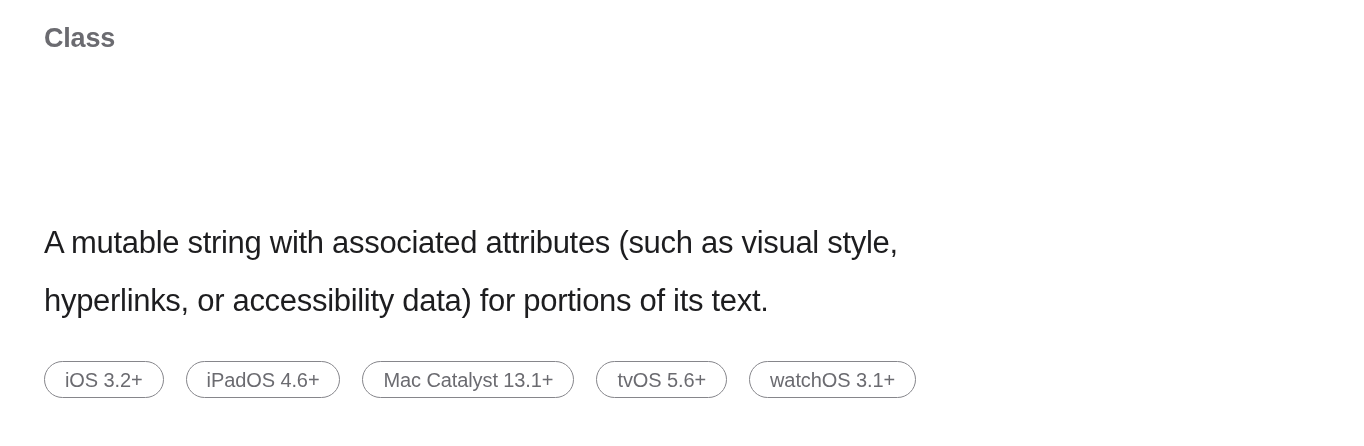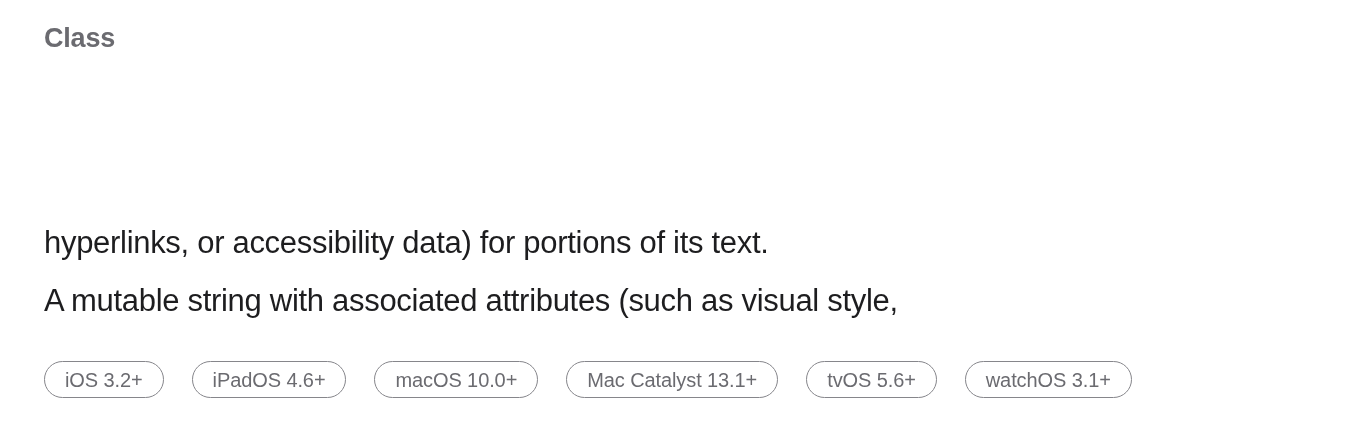--- a/index.html
+++ b/index.html
@@ -63,21 +63,21 @@
     white-space: nowrap;
   }
 
   .platforms {
     position: absolute;
     left: 44px;
     top: 361px;
     display: flex;
     flex-direction: row;
     align-items: center;
-    gap: 28px;
+    gap: 22px;
   }
 
   .platform-badge {
     display: inline-flex;
     align-items: center;
     justify-content: center;
     height: 37px;
     padding: 0 20px;
     box-sizing: border-box;
     border: 1.5px solid #86868b;
@@ -93,26 +93,25 @@
 </style>
 </head>
 <body>
 
 <div class="page">
 
   <div class="eyebrow">Class</div>
 
 
   <div class="abstract">
+    <span class="line">A mutable string with associated attributes (such as visual style,</span>
     <span class="line">hyperlinks, or accessibility data) for portions of its text.</span>
-    <span class="line">A mutable string with associated attributes (such as visual style,</span>
   </div>
 
   <div class="platforms">
     <span class="platform-badge">iOS 3.2+</span>
     <span class="platform-badge">iPadOS 4.6+</span>
-    <span class="platform-badge">macOS 10.0+</span>
     <span class="platform-badge">Mac Catalyst 13.1+</span>
     <span class="platform-badge">tvOS 5.6+</span>
     <span class="platform-badge">watchOS 3.1+</span>
   </div>
 
 </div>
 
 </body></html>

